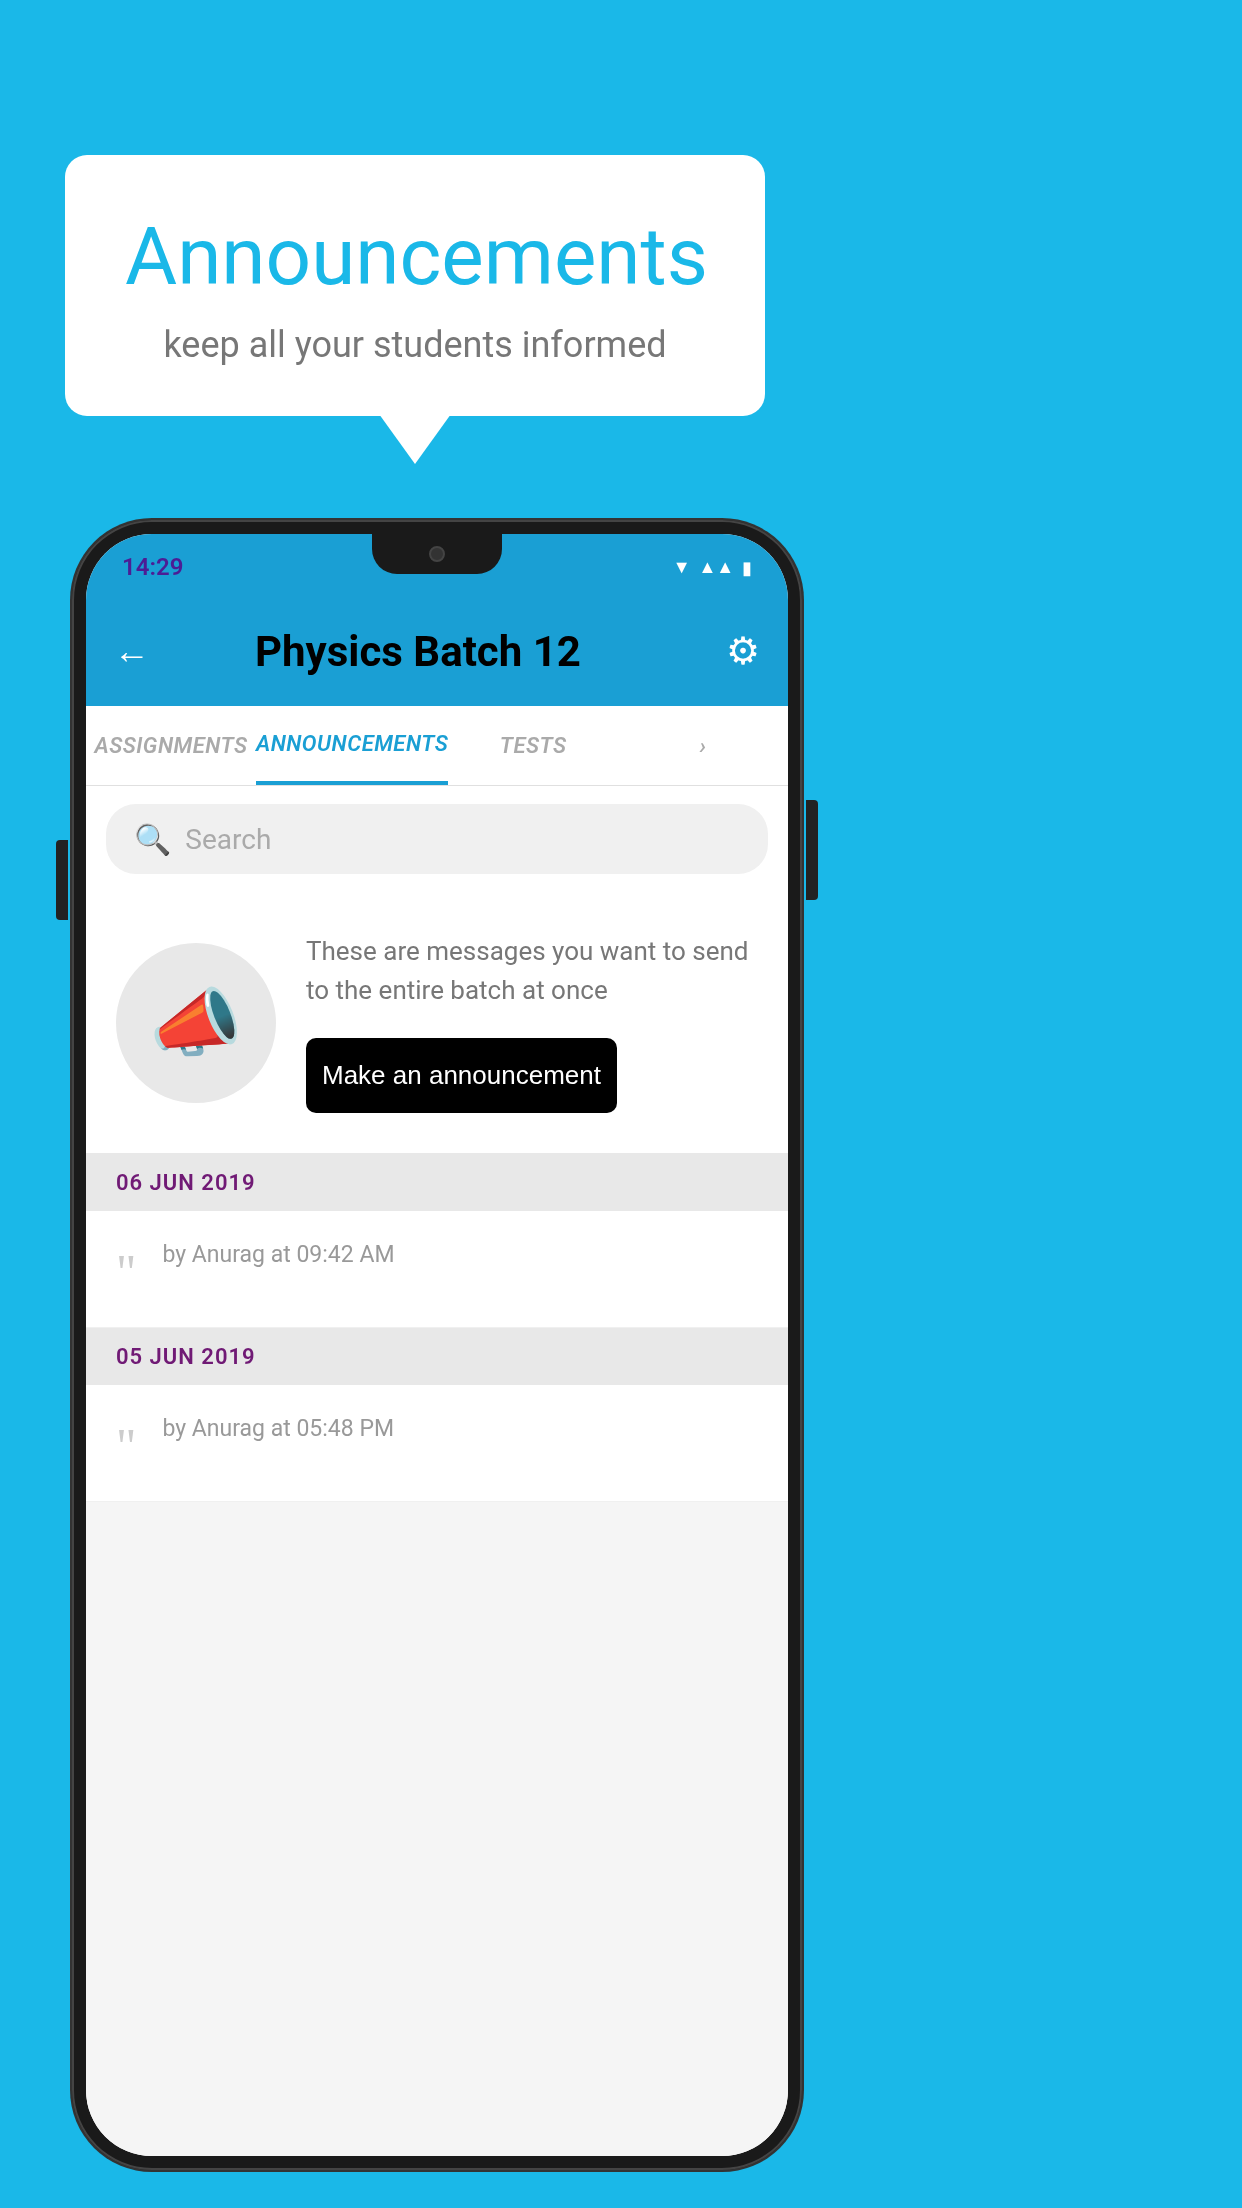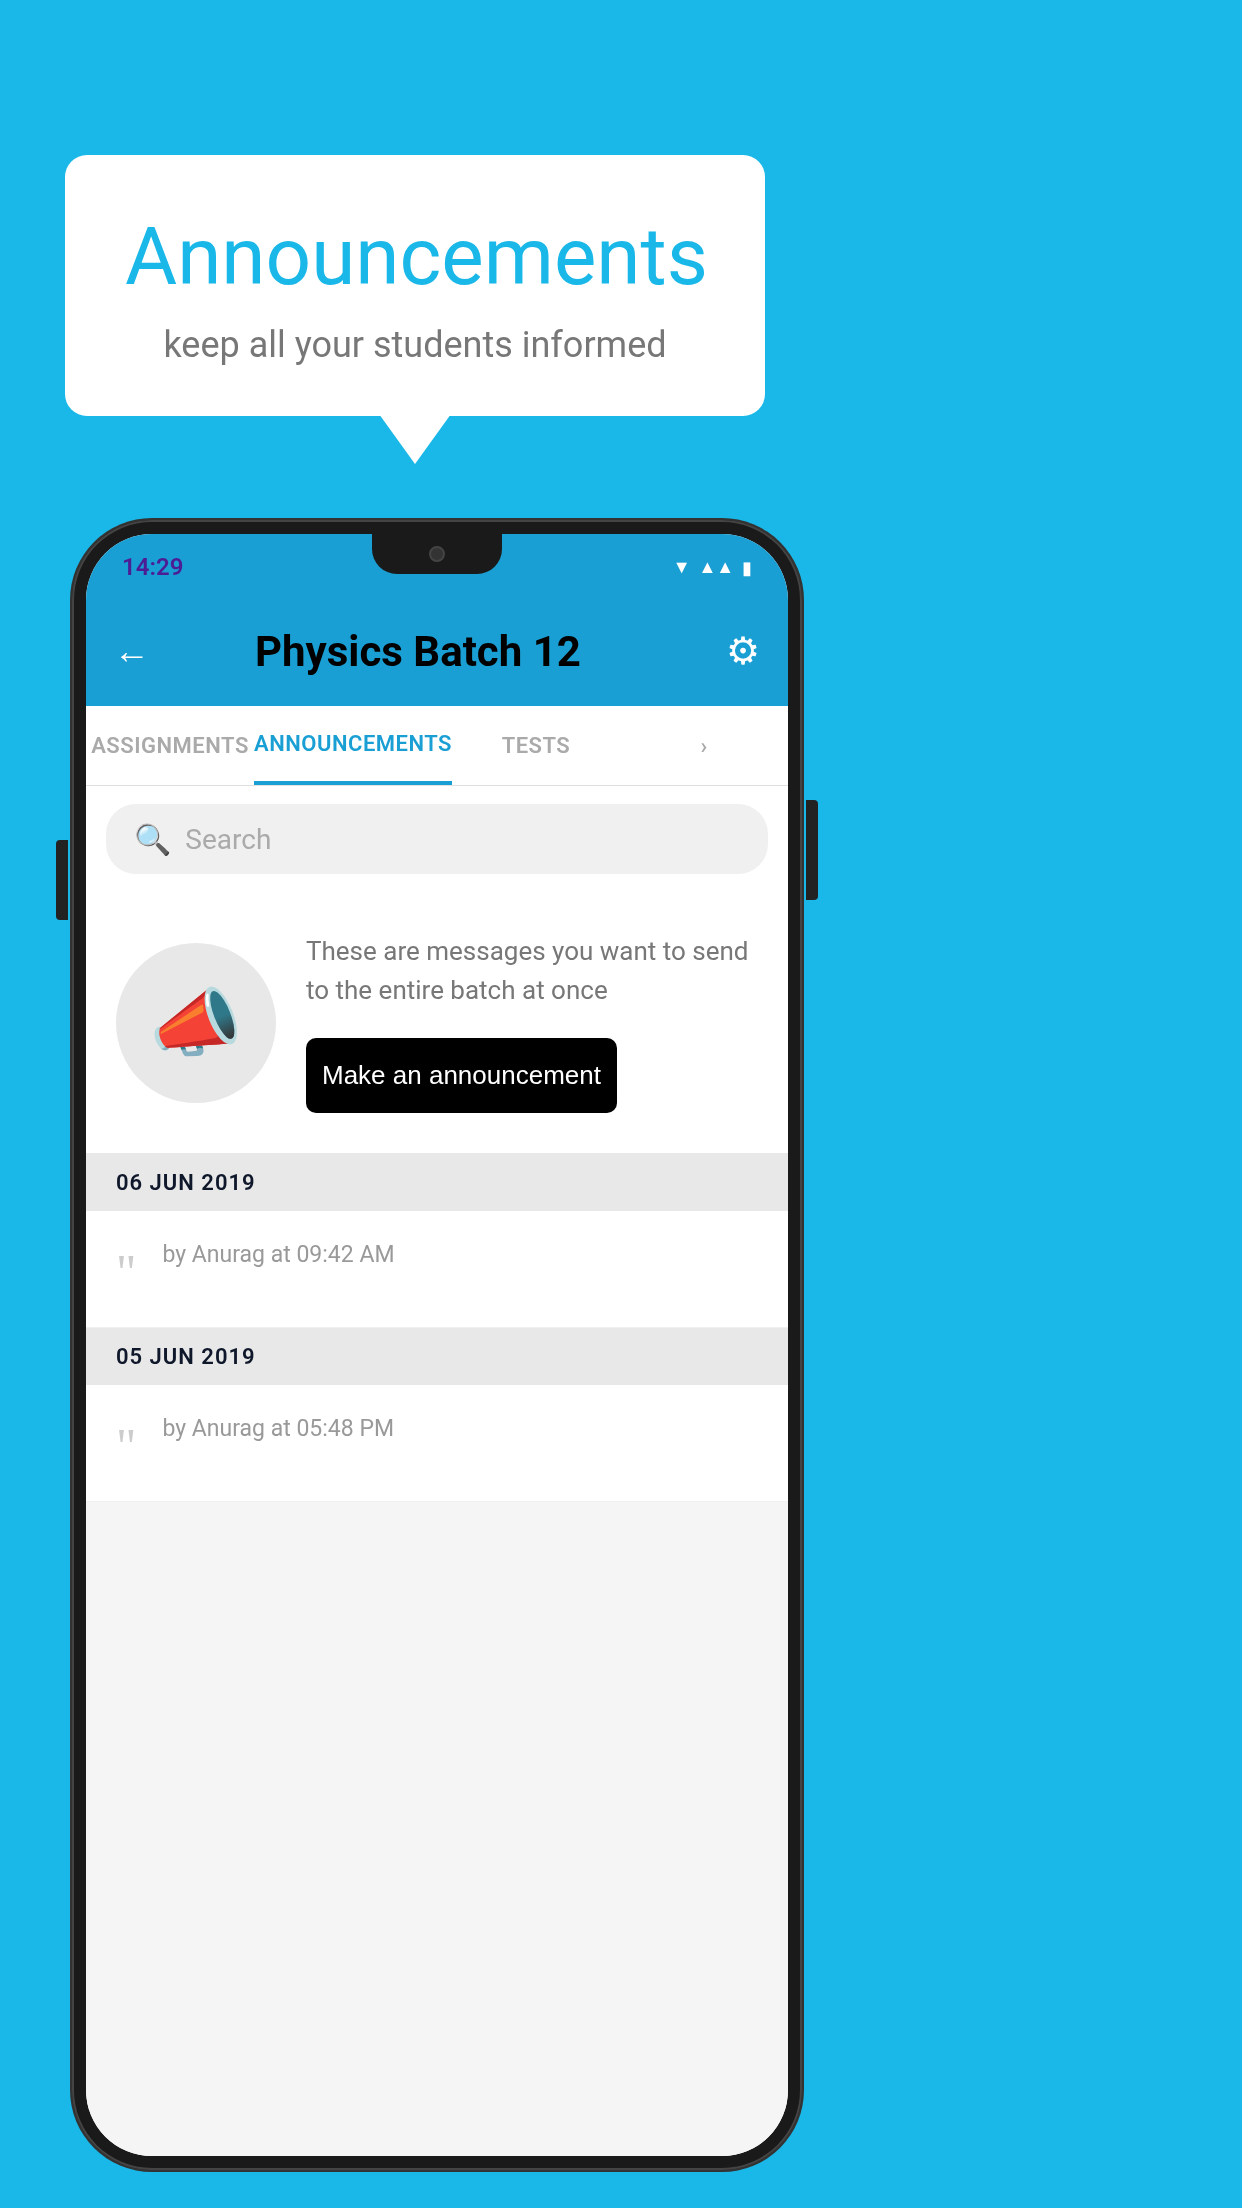--- a/index.html
+++ b/index.html
@@ -211,20 +211,21 @@
       text-align: center;
       font-size: 22px;
       font-weight: 600;
       color: #aaa;
       height: 100%;
       display: flex;
       align-items: center;
       justify-content: center;
       cursor: pointer;
       letter-spacing: 0.5px;
+      font-style: italic;
     }
 
     .tab.active {
       color: #1a9fd4;
       border-bottom: 4px solid #1a9fd4;
     }
 
     
     .content-area {
       background: #f5f5f5;
@@ -305,21 +306,21 @@
       font-weight: 500;
       cursor: pointer;
     }
 
     
     .date-separator {
       background: #e8e8e8;
       padding: 16px 30px;
       font-size: 22px;
       font-weight: 600;
-      color: #0f172a;
+      color: #701a75;
       letter-spacing: 1px;
     }
 
     
     .announcement-item {
       background: white;
       padding: 30px 30px;
       display: flex;
       align-items: flex-start;
       gap: 26px;

